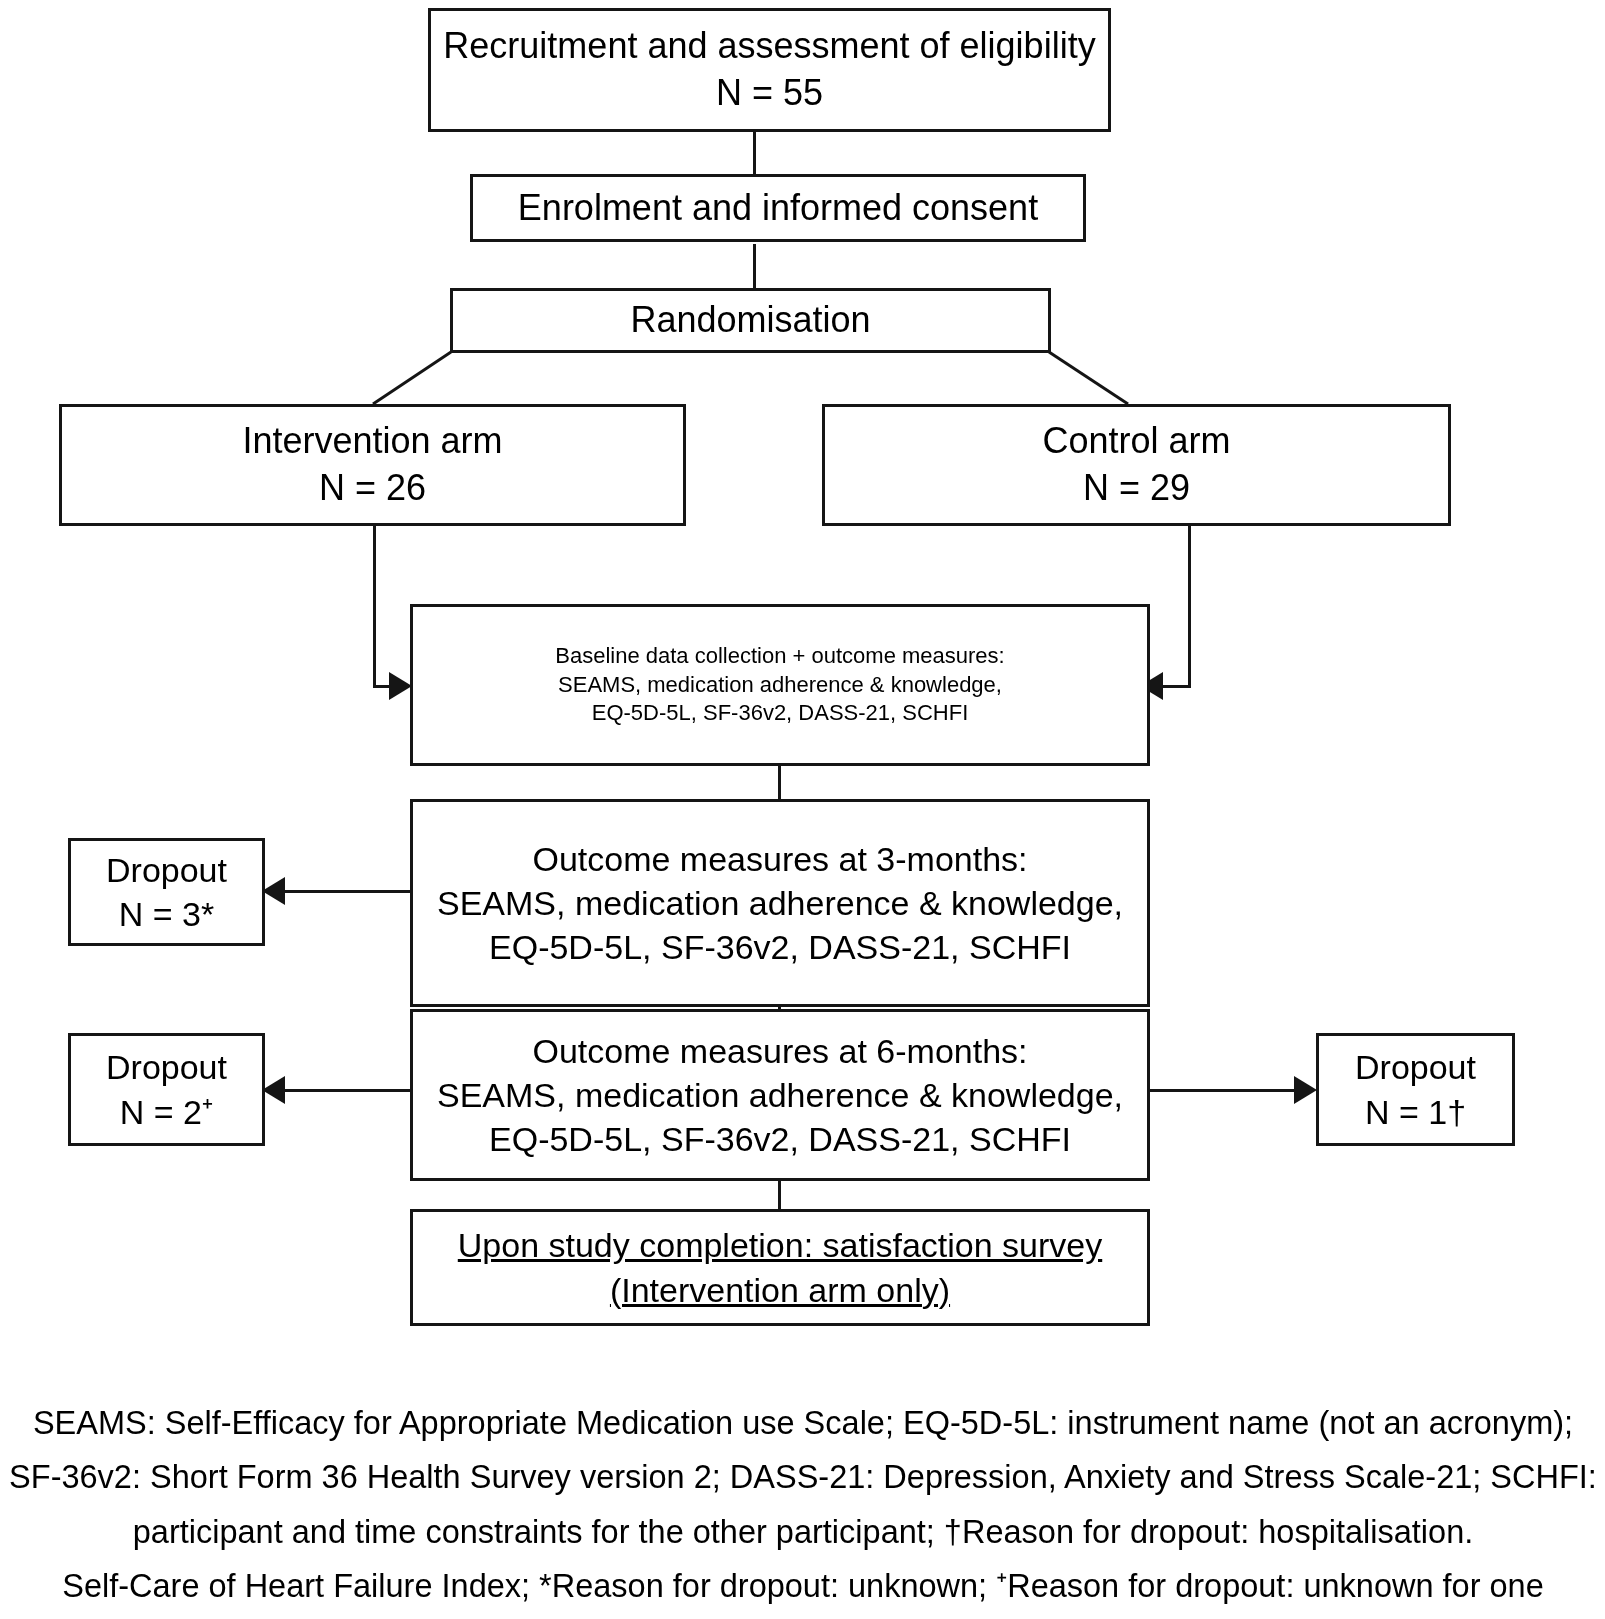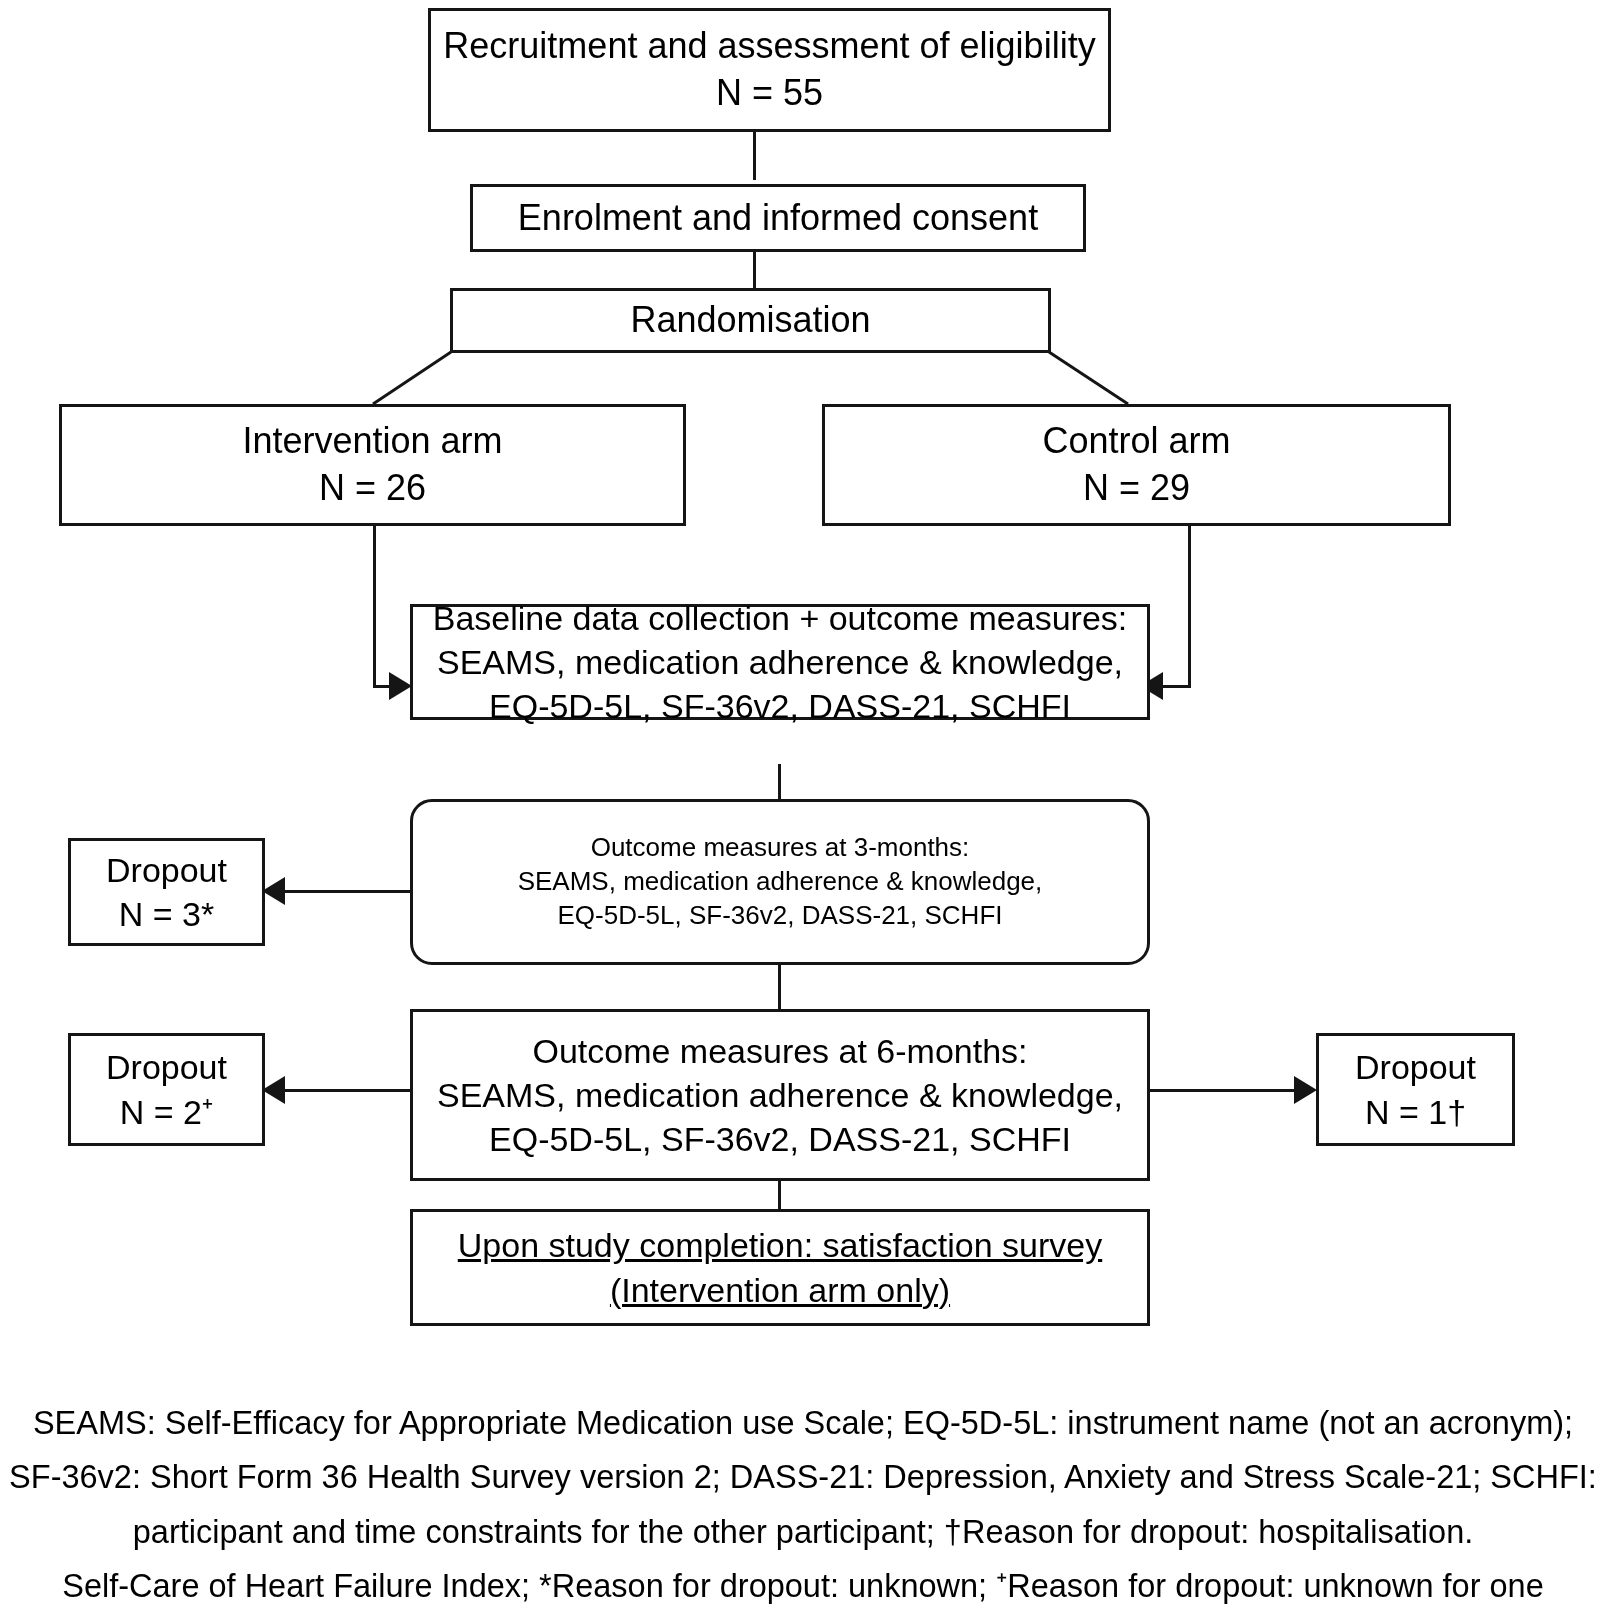--- a/index.html
+++ b/index.html
@@ -28,26 +28,26 @@
     text-align: center;
     line-height: 1.30;
     z-index: 3;
   }
   .node .ln {
     display: block;
     white-space: pre;
   }
   
   #n-recruit   { left: 428px;  top: 8px;    width: 683px; height: 124px; font-size: 36px; }
-  #n-enrol     { left: 470px;  top: 184px;  width: 616px; height: 68px;  font-size: 36px; }
+  #n-enrol     { left: 470px;  top: 174px;  width: 616px; height: 68px;  font-size: 36px; }
   #n-random    { left: 450px;  top: 288px;  width: 601px; height: 65px;  font-size: 36px; }
   #n-interv    { left: 59px;   top: 404px;  width: 627px; height: 122px; font-size: 36px; }
   #n-control   { left: 822px;  top: 404px;  width: 629px; height: 122px; font-size: 36px; align-items: center; }
-  #n-baseline  { left: 410px;  top: 604px;  width: 740px; height: 116px; font-size: 34px; }
-  #n-m3        { left: 410px;  top: 799px;  width: 740px; height: 166px; font-size: 26px; border-radius: 22px; }
+  #n-baseline  { left: 410px;  top: 604px;  width: 740px; height: 162px; font-size: 22px; }
+  #n-m3        { left: 410px;  top: 799px;  width: 740px; height: 208px; font-size: 34px; }
   #n-m6        { left: 410px;  top: 1009px; width: 740px; height: 172px; font-size: 34px; }
   #n-complete  { left: 410px;  top: 1209px; width: 740px; height: 117px; font-size: 34px; text-decoration: underline; }
   #n-drop3     { left: 68px;   top: 838px;  width: 197px; height: 108px; font-size: 34px; }
   #n-drop2     { left: 68px;   top: 1033px; width: 197px; height: 113px; font-size: 34px; }
   #n-drop1     { left: 1316px; top: 1033px; width: 199px; height: 113px; font-size: 34px; }
 
   
   .conn {
     position: absolute;
     background: #151515;

